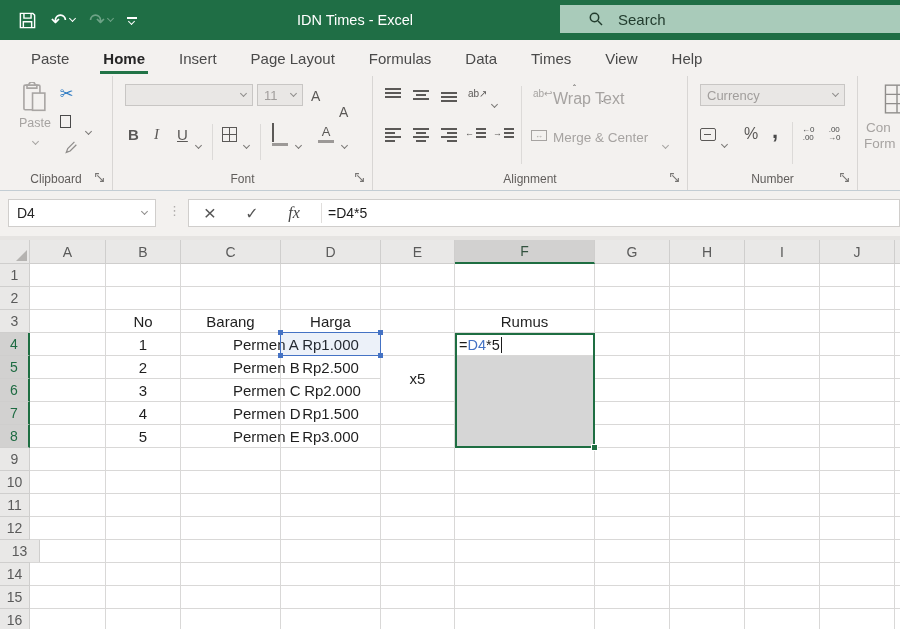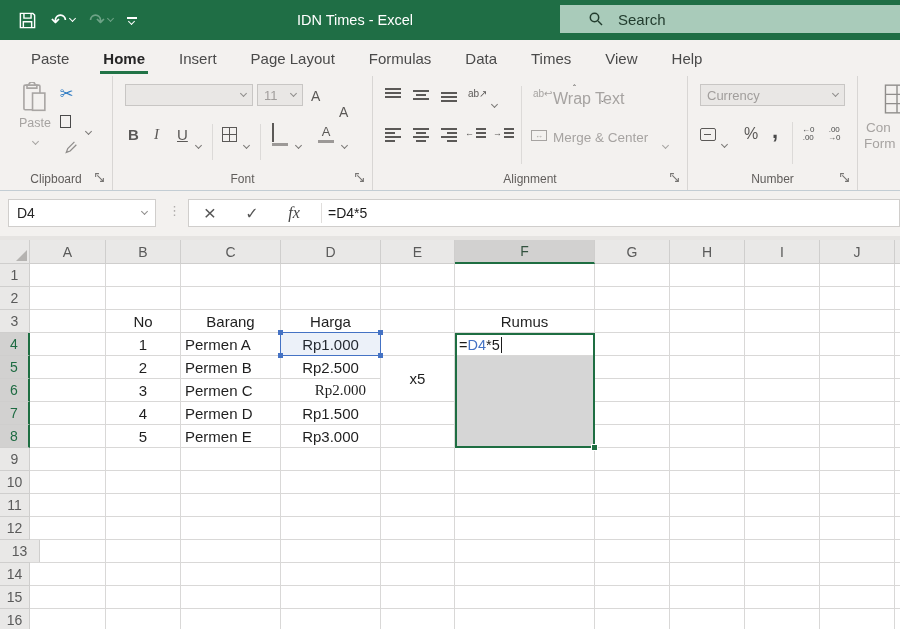--- a/index.html
+++ b/index.html
@@ -74,21 +74,21 @@
   .corner { background:#e9e8e7; border-right:1px solid #cfcecd; border-bottom:1px solid #cfcecd; }
   .corner::after { content:""; position:absolute; right:2px; bottom:2px; border-left:11px solid transparent; border-bottom:11px solid #b5b3b1; }
   .colhdr, .rowhdr { background:#e9e8e7; color:#5a5a5a; font-size:14px; display:flex; align-items:center; justify-content:center; }
   .colhdr { border-right:1px solid #cfcecd; border-bottom:1px solid #cfcecd; }
   .rowhdr { border-right:1px solid #cfcecd; border-bottom:1px solid #cfcecd; }
   .colhdr.sel { background:#d2d1d0; border-bottom:2px solid #1e6e42; color:#33523f; }
   .rowhdr.sel { background:#d2d1d0; border-right:2px solid #1e6e42; color:#1e6b42; }
   .vline { width:1px; background:#d9d8d7; }
   .hline { height:1px; background:#d9d8d7; }
   .cell { display:flex; align-items:center; justify-content:center; font-size:15px; color:#1f1f1f; white-space:nowrap; }
-  .cell.left { justify-content:flex-start; padding-left:4px; }
+  .cell.left { justify-content:flex-start; padding-left:4px;margin-left:48px; }
   .cell.merged { background:#fff; }
   .selfill { background:#d6d6d6; }
   .selborder { border:2px solid #1e6e42; }
   .handle { background:#1e6e42; border:1px solid #fff; }
   .refbox { border:1.5px solid #4472c4; background:rgba(68,114,196,0.10); }
   .refdot { width:5px; height:5px; background:#4472c4; }
   .editcell { background:#fff; display:flex; align-items:center; padding-left:2px; font-size:14.5px; }
   .editcell .ref { color:#4472c4; }
   .editcell .pln { color:#1b1b1b; }
   .caret { width:1px; height:16px; background:#1b1b1b; margin-left:1px; }
@@ -414,21 +414,21 @@
       <div class="cell" style="left: 455px; top: 70px; width: 139px; height: 22px;">Rumus</div>
       <div class="cell" style="left: 106px; top: 93px; width: 74px; height: 22px;">1</div>
       <div class="cell left" style="left: 181px; top: 93px; width: 99px; height: 22px;">Permen A</div>
       <div class="cell" style="left: 281px; top: 93px; width: 99px; height: 22px;">Rp1.000</div>
       <div class="cell" style="left: 106px; top: 116px; width: 74px; height: 22px;">2</div>
       <div class="cell left" style="left: 181px; top: 116px; width: 99px; height: 22px;">Permen B</div>
       <div class="cell" style="left: 281px; top: 116px; width: 99px; height: 22px;">Rp2.500</div>
       <div class="cell merged" style="left: 381px; top: 116px; width: 73px; height: 45px;">x5</div>
       <div class="cell" style="left: 106px; top: 139px; width: 74px; height: 22px;">3</div>
       <div class="cell left" style="left: 181px; top: 139px; width: 99px; height: 22px;">Permen C</div>
-      <div class="cell" style="left: 291px; top: 139px; width: 99px; height: 22px; font-family: Liberation Serif, serif;">Rp2.000</div>
+      <div class="cell" style="left: 283px; top: 139px; width: 99px; height: 22px;">Rp2.000</div>
       <div class="cell" style="left: 106px; top: 162px; width: 74px; height: 22px;">4</div>
       <div class="cell left" style="left: 181px; top: 162px; width: 99px; height: 22px;">Permen D</div>
       <div class="cell" style="left: 281px; top: 162px; width: 99px; height: 22px;">Rp1.500</div>
       <div class="cell" style="left: 106px; top: 185px; width: 74px; height: 22px;">5</div>
       <div class="cell left" style="left: 181px; top: 185px; width: 99px; height: 22px;">Permen E</div>
       <div class="cell" style="left: 281px; top: 185px; width: 99px; height: 22px;">Rp3.000</div>
       <div class="selfill" style="left: 457px; top: 116px; width: 136px; height: 23px;"></div>
       <div class="selfill" style="left: 457px; top: 139px; width: 136px; height: 23px;"></div>
       <div class="selfill" style="left: 457px; top: 162px; width: 136px; height: 23px;"></div>
       <div class="selfill" style="left: 457px; top: 185px; width: 136px; height: 23px;"></div>

